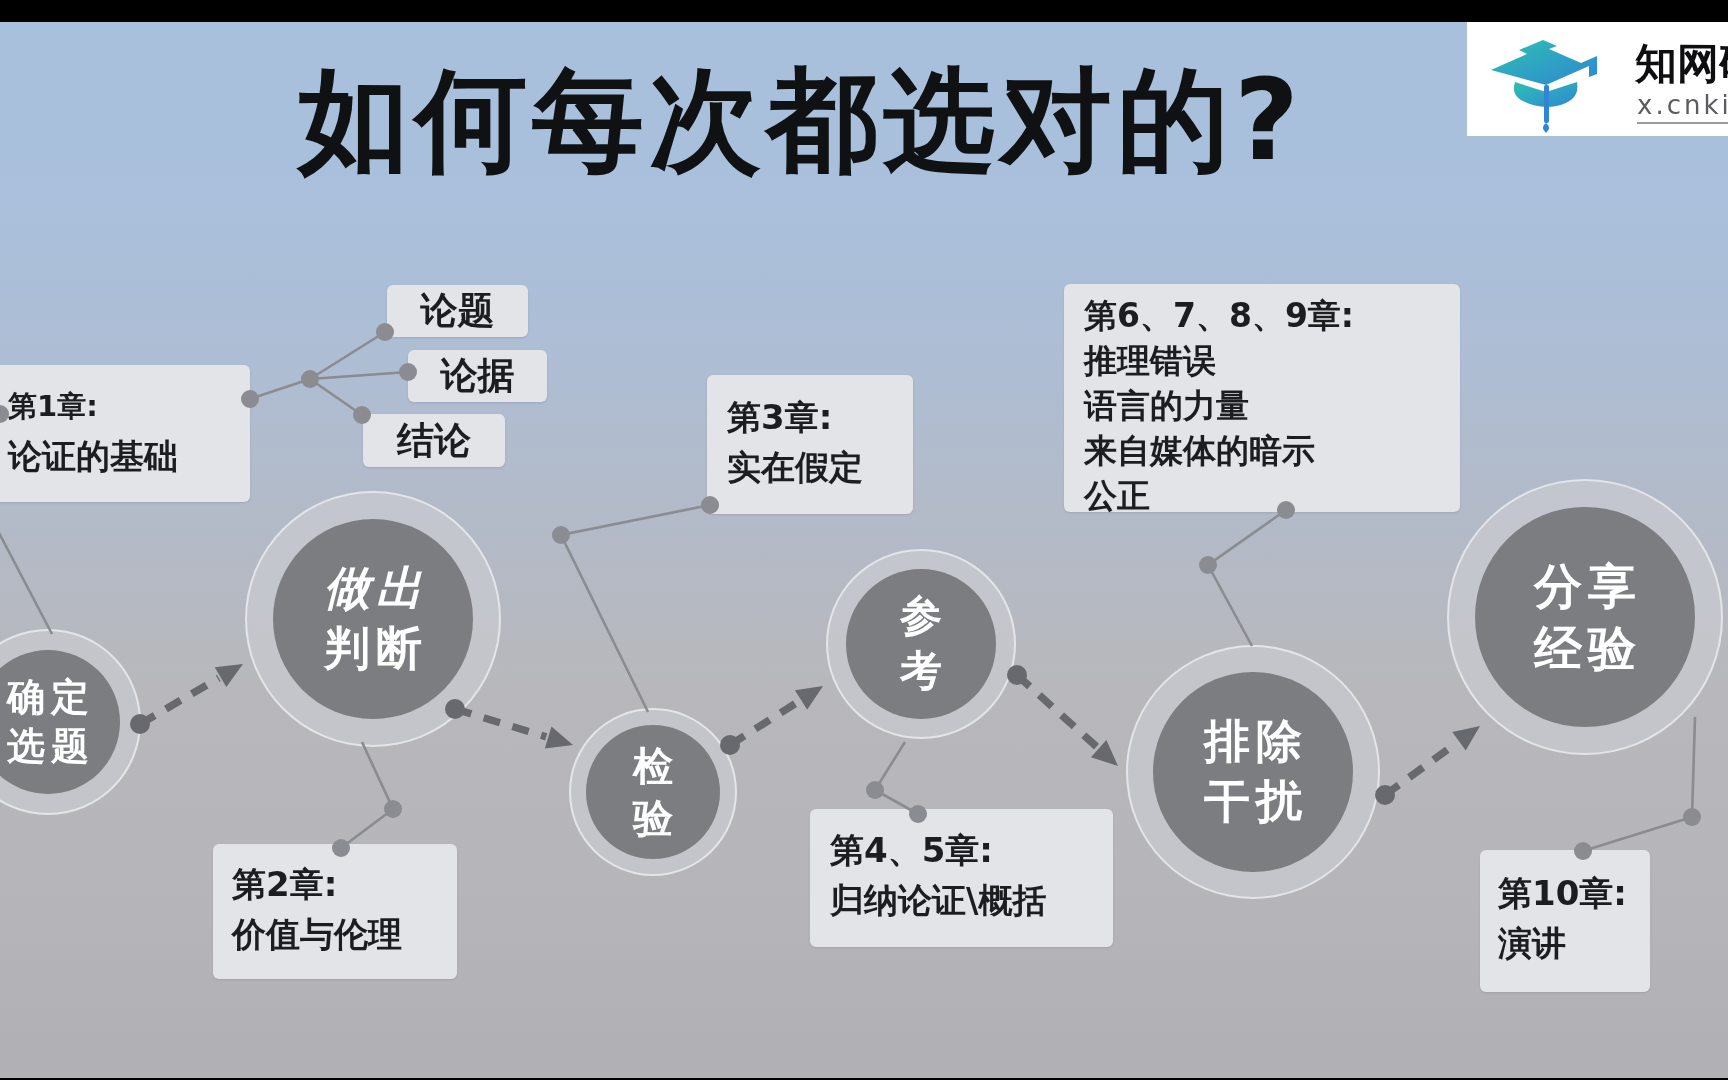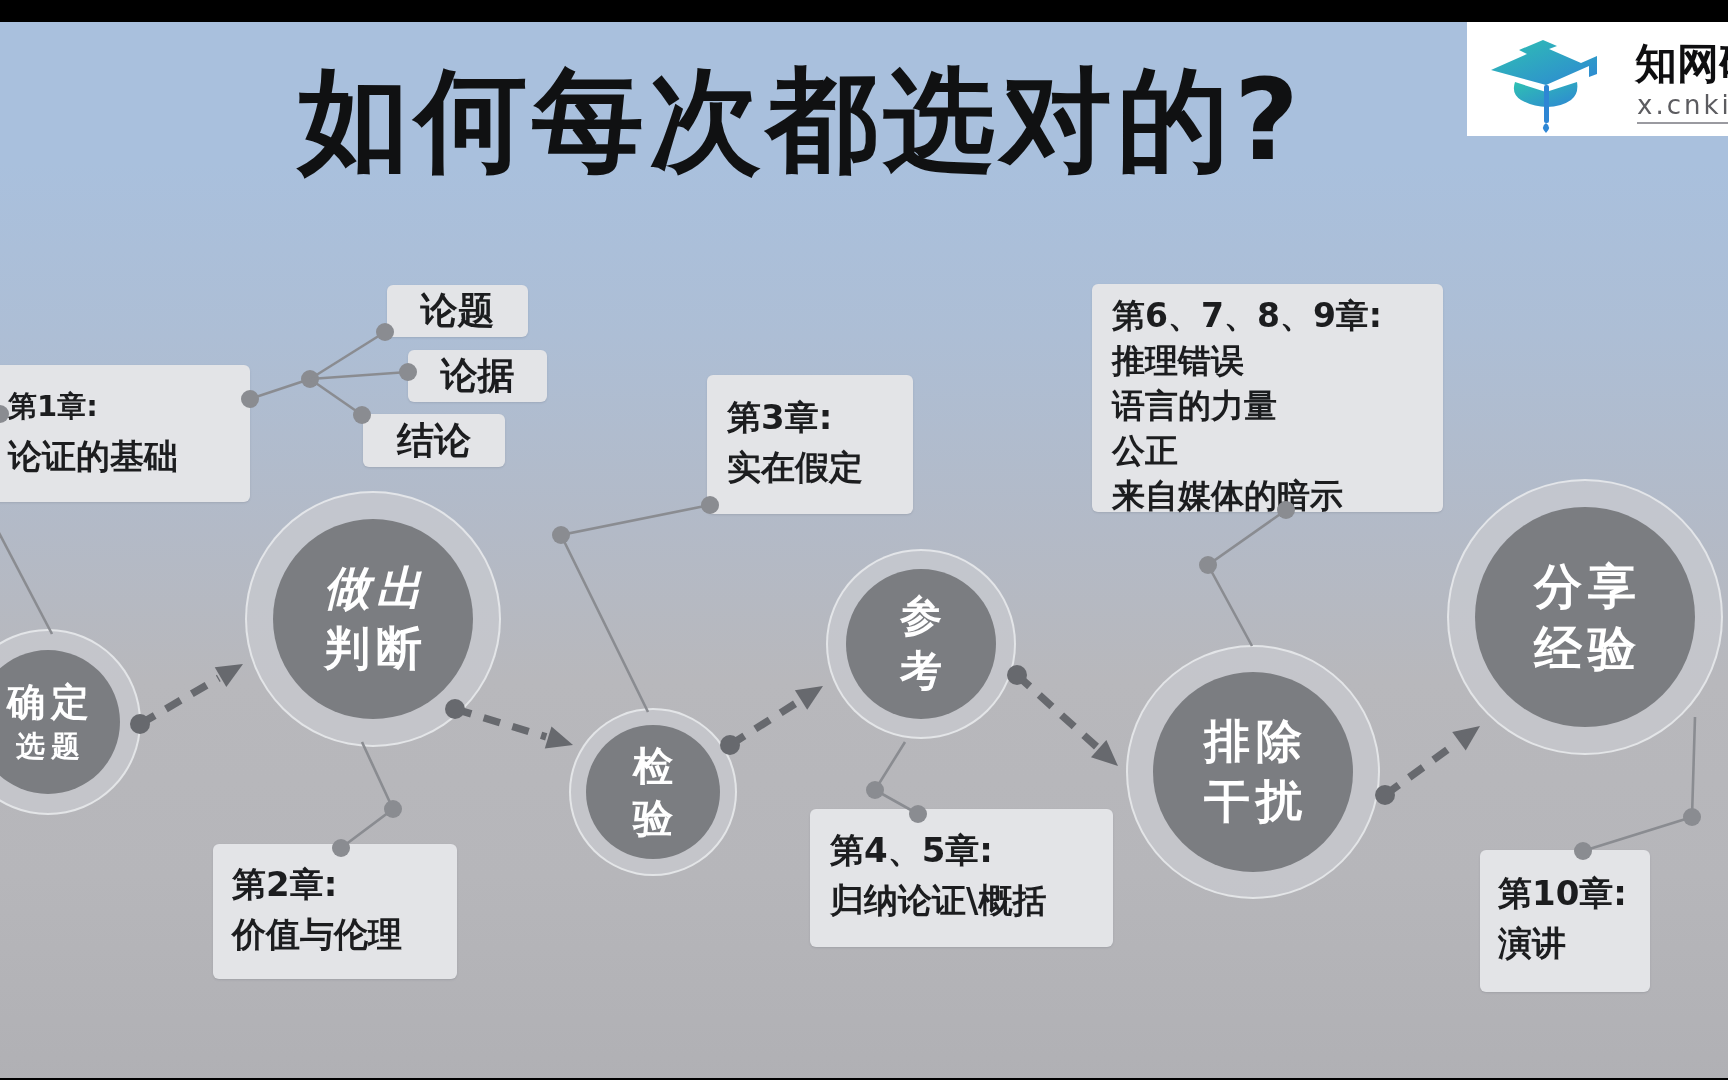--- a/index.html
+++ b/index.html
@@ -88,39 +88,39 @@
           <div class="bline" style="font-size: 34px; line-height: 50px;">第3章:</div>
           <div class="bline" style="font-size: 34px; line-height: 50px;">实在假定</div>
         </div>
       </div>
       <div class="box" style="left: 810px; top: 797px; width: 303px; height: 138px;">
         <div style="padding: 16px 4px 0px 20px;">
           <div class="bline" style="font-size: 34px; line-height: 50px;">第4、5章:</div>
           <div class="bline" style="font-size: 34px; line-height: 50px;">归纳论证\概括</div>
         </div>
       </div>
-      <div class="box" style="left: 1092px; top: 272px; width: 351px; height: 228px;">
+      <div class="box" style="left: 1064px; top: 272px; width: 396px; height: 228px;">
         <div style="padding: 9px 0px 0px 20px;">
           <div class="bline" style="font-size: 33px; line-height: 45px;">第6、7、8、9章:</div>
           <div class="bline" style="font-size: 33px; line-height: 45px;">推理错误</div>
           <div class="bline" style="font-size: 33px; line-height: 45px;">语言的力量</div>
+          <div class="bline" style="font-size: 33px; line-height: 45px;">来自媒体的暗示</div>
           <div class="bline" style="font-size: 33px; line-height: 45px;">公正</div>
-          <div class="bline" style="font-size: 33px; line-height: 45px;">来自媒体的暗示</div>
         </div>
       </div>
       <div class="box" style="left: 1480px; top: 838px; width: 170px; height: 142px;">
         <div style="padding: 18px 0px 0px 18px;">
           <div class="bline" style="font-size: 34px; line-height: 50px;">第10章:</div>
           <div class="bline" style="font-size: 34px; line-height: 50px;">演讲</div>
         </div>
       </div>
       <div class="node-outer" style="left: -45px; top: 617px; width: 186px; height: 186px;"></div>
       <div class="node-inner" style="left: -24px; top: 638px; width: 144px; height: 144px;">
         <div class="nline" style="font-size: 38px;">确定</div>
-        <div class="nline" style="font-size: 29px;">选题</div>
+        <div class="nline" style="font-size: 38px;">选题</div>
       </div>
       <div class="node-outer" style="left: 245px; top: 479px; width: 256px; height: 256px;"></div>
       <div class="node-inner" style="left: 273px; top: 507px; width: 200px; height: 200px;">
         <div class="nline" style="font-size: 46px; font-style: italic;">做出</div>
         <div class="nline" style="font-size: 46px;">判断</div>
       </div>
       <div class="node-outer" style="left: 569px; top: 696px; width: 168px; height: 168px;"></div>
       <div class="node-inner" style="left: 586px; top: 713px; width: 134px; height: 134px;">
         <div class="nline" style="font-size: 40px;">检</div>
         <div class="nline" style="font-size: 40px;">验</div>

